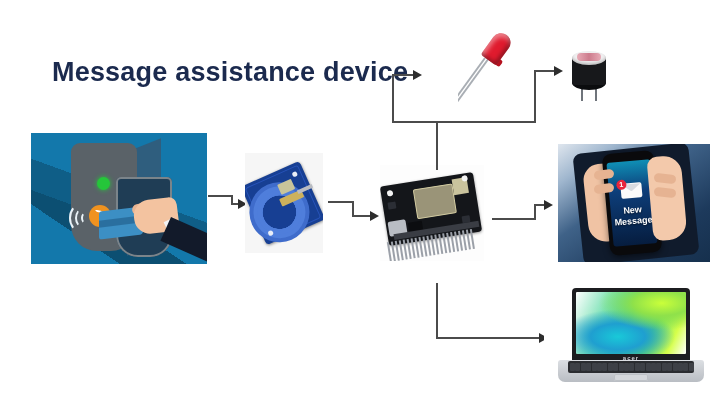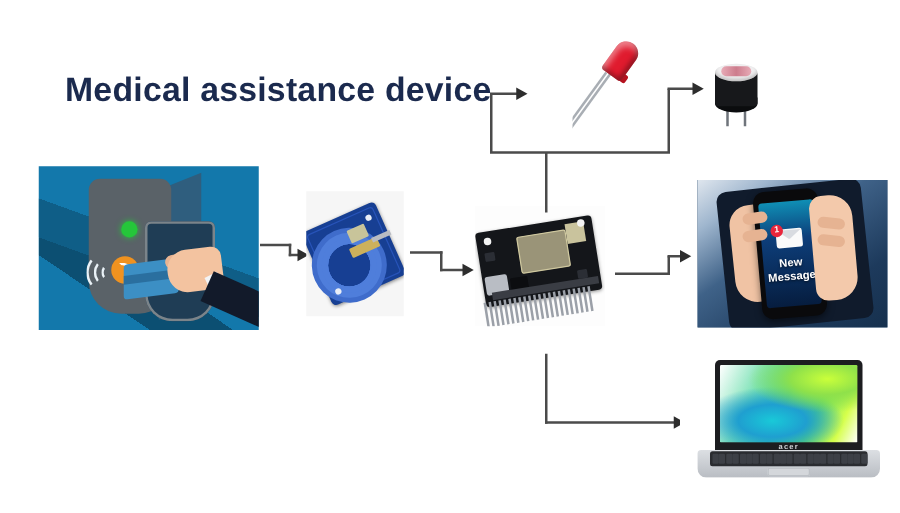--- a/index.html
+++ b/index.html
@@ -160,21 +160,21 @@
   .ln{position:absolute;background:#4b4b4b;}
   .hl{height:2px;} .vl{width:2px;}
   .arw{position:absolute;width:0;height:0;border-top:5px solid transparent;
        border-bottom:5px solid transparent;border-left:9px solid #2d2d2d;}
 </style>
 </head>
 <body>
 
 <div id="canvas">
 
-  <div id="title">Medical assistance device</div>
+  <div id="title">Message assistance device</div>
 
   <div class="pic" id="reader">
     <div class="shadowwedge"></div>
     <div class="term-side"></div>
     <div class="term-body">
       <div class="term-screen"></div>
     </div>
     <div class="led"></div>
     <div class="waves">
       <i class="w1"></i>

